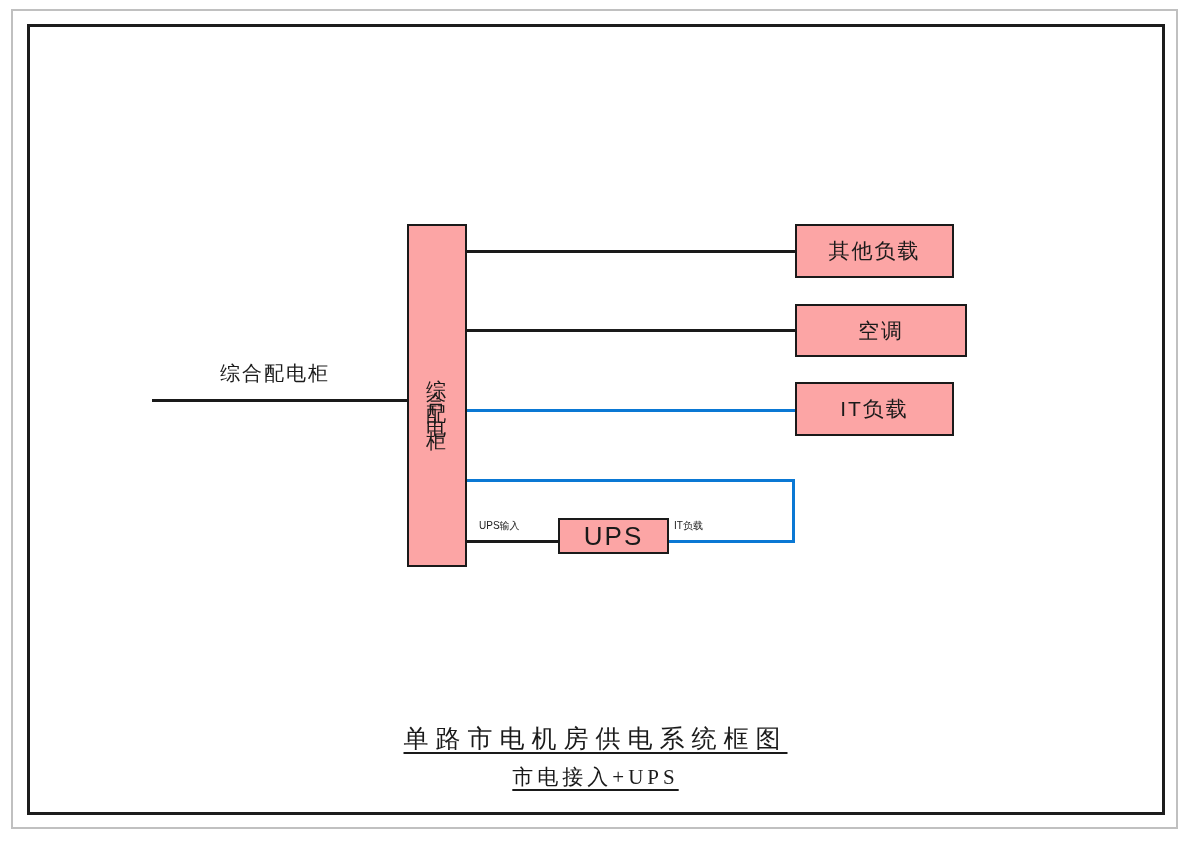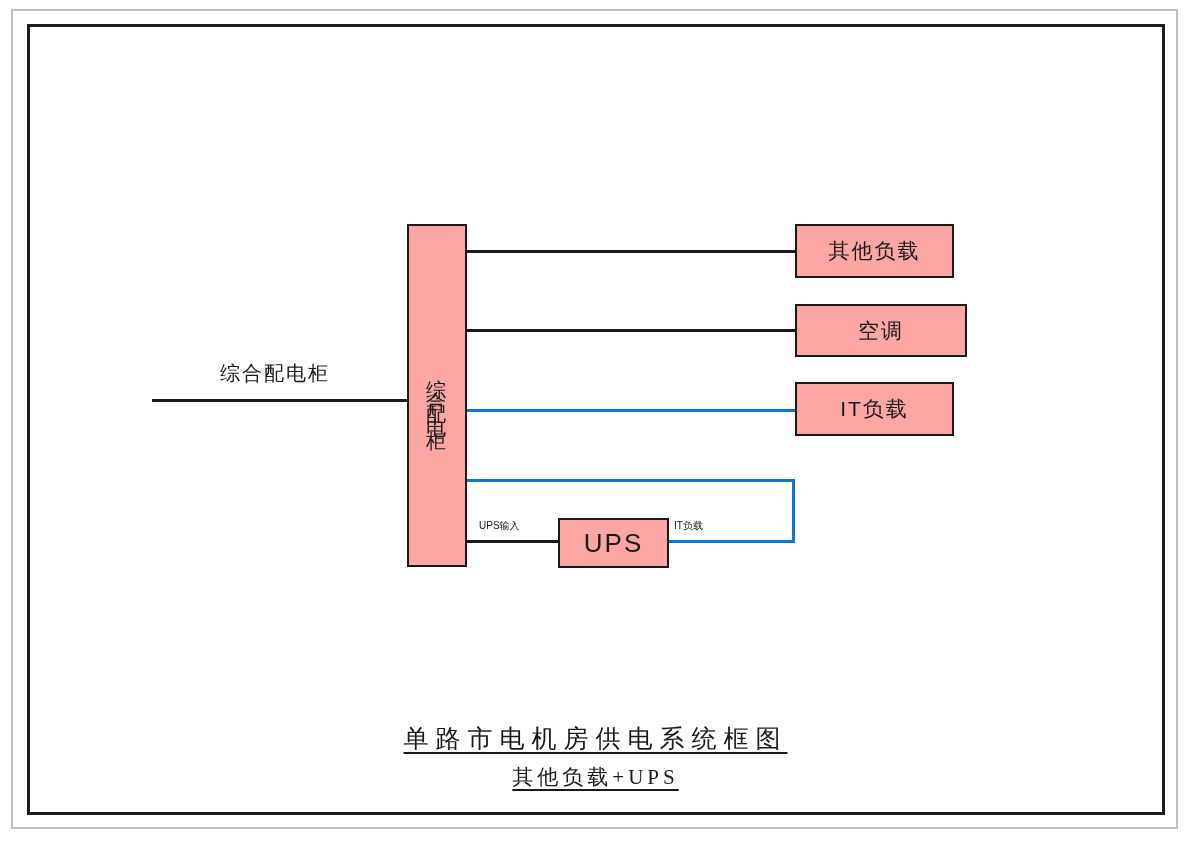--- a/index.html
+++ b/index.html
@@ -44,21 +44,21 @@
   .vtext {
     writing-mode: vertical-rl;
     text-orientation: upright;
     font-size: 20px;
     letter-spacing: 13px;
     white-space: nowrap;
   }
   .load-other { left: 795px; top: 224px; width: 159px; height: 54px; }
   .load-ac    { left: 795px; top: 304px; width: 172px; height: 53px; }
   .load-it    { left: 795px; top: 382px; width: 159px; height: 54px; }
-  .ups-box    { left: 558px; top: 518px; width: 111px; height: 50px; }
+  .ups-box    { left: 558px; top: 518px; width: 111px; height: 36px; }
   .ups-text   { font-size: 26px; letter-spacing: 2px; }
 
   .mains-label {
     position: absolute; left: 205px; top: 360px; width: 140px;
     text-align: center; font-size: 20px; letter-spacing: 2px;
   }
   .mains-line { left: 152px; top: 399px; width: 255px; height: 3px; }
 
   .line-other { left: 467px; top: 250px; width: 328px; height: 3px; }
   .line-ac    { left: 467px; top: 329px; width: 328px; height: 3px; }
@@ -120,15 +120,15 @@
     <span class="load-label">IT负载</span>
   </div>
 
   <div class="box ups-box">
     <span class="ups-text">UPS</span>
   </div>
   <div class="small-label ups-in-label">UPS输入</div>
   <div class="small-label ups-out-label">IT负载</div>
 
   <div class="title main-title">单路市电机房供电系统框图</div>
-  <div class="title sub-title">其他负载+UPS</div>
+  <div class="title sub-title">市电接入+UPS</div>
 
 </div>
 
 </body></html>

